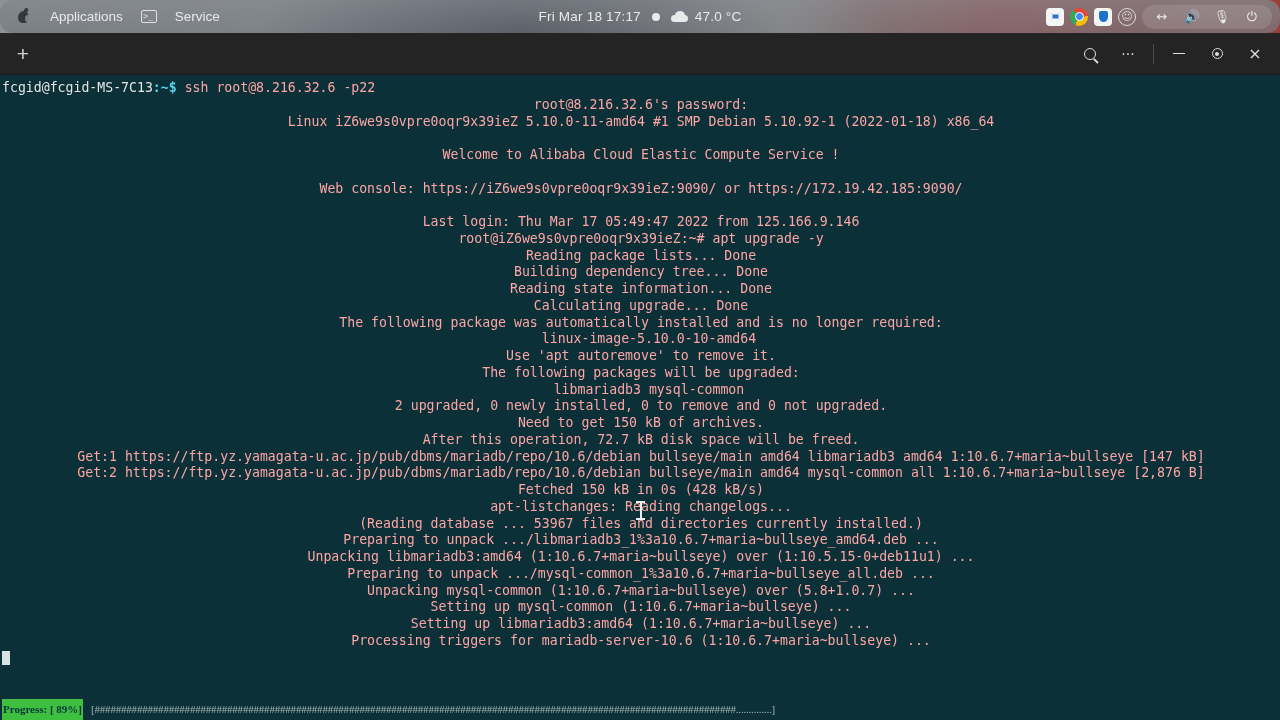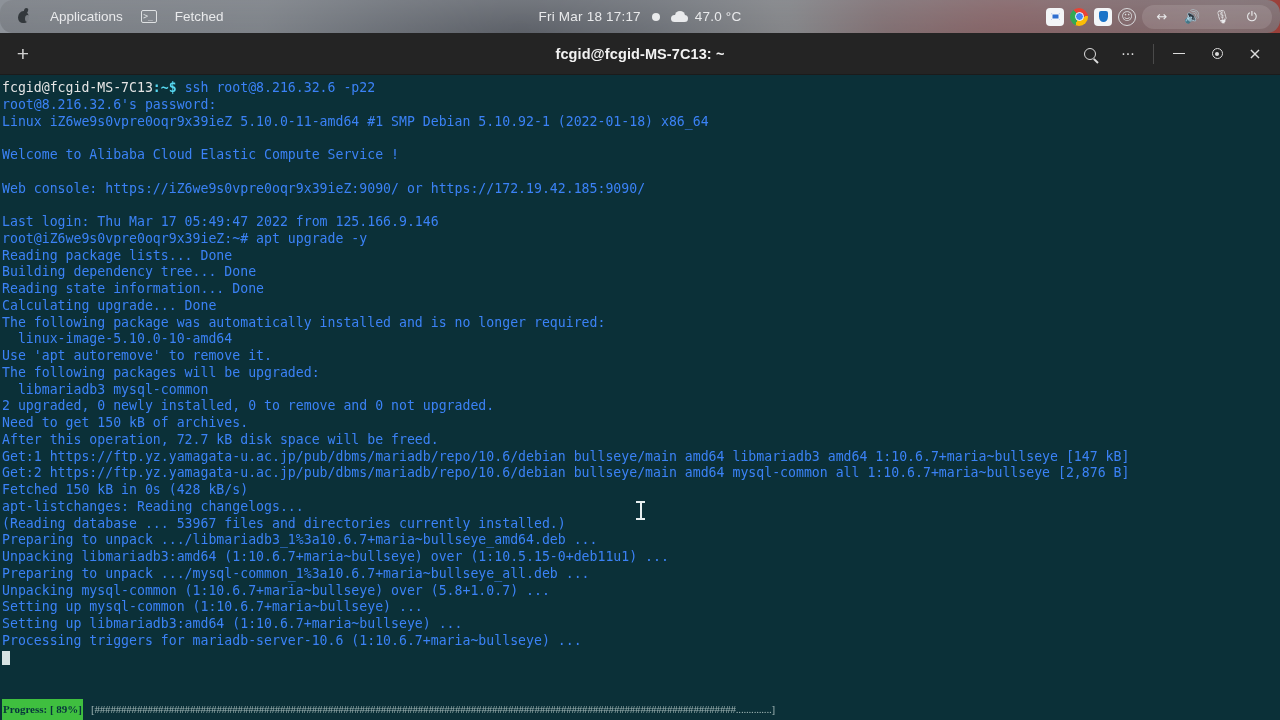--- a/index.html
+++ b/index.html
@@ -199,21 +199,21 @@
   #term-lines {
     font-family: "DejaVu Sans Mono", monospace;
     font-size: 13.2px;
     line-height: 16.75px;
     color: #d8e3e3;
     white-space: pre;
   }
   .l { white-space: pre; }
   .green { color: #e5e5e5; font-weight: normal; }
   .cyan  { color: #56d7f0; font-weight: bold; }
-  .white { color: #3b82f6; }
+  .white { color: #fca5a5; text-align: center; }
   .cursor-block {
     display: inline-block;
     width: 8px; height: 14px;
     background: #d8e3e3;
     vertical-align: -3px;
   }
   #mouse-cursor {
     position: absolute;
     left: 636px; top: 426px;
     width: 9px; height: 19px;
@@ -260,21 +260,21 @@
 <div id="desktop"></div>
 
 <div id="topbar">
   <div class="tb-left">
     <div class="tb-pill">
       <span class="tb-apple">
           <span class="apple-glyph"></span>
         </span>
       <span class="tb-item">Applications</span>
       <span class="tb-term-icon">&gt;_</span>
-      <span class="tb-item">Fetched</span>
+      <span class="tb-item">Service</span>
     </div>
   </div>
 
   <div class="tb-center">
     <span class="tb-clock">Fri Mar 18  17:17</span>
     <span class="tb-dot"></span>
     <span class="tb-weather">
       <span class="cloud-icon"></span>
       <span class="tb-clock">47.0 °C</span>
     </span>
@@ -293,21 +293,20 @@
     </span>
   </div>
 </div>
 
 <div id="window">
 
   <div id="titlebar">
     <div class="tbar-left">
       <div class="newtab">+</div>
     </div>
-    <div id="window-title">fcgid@fcgid-MS-7C13: ~</div>
     <div class="tbar-right">
       <div class="tb-btn">
           <span class="search-glyph"></span>
         </div>
       <div class="tb-btn">···</div>
       <div class="tb-sep"></div>
       <div class="tb-btn">
           <span class="min-glyph"></span>
         </div>
       <div class="tb-btn">

